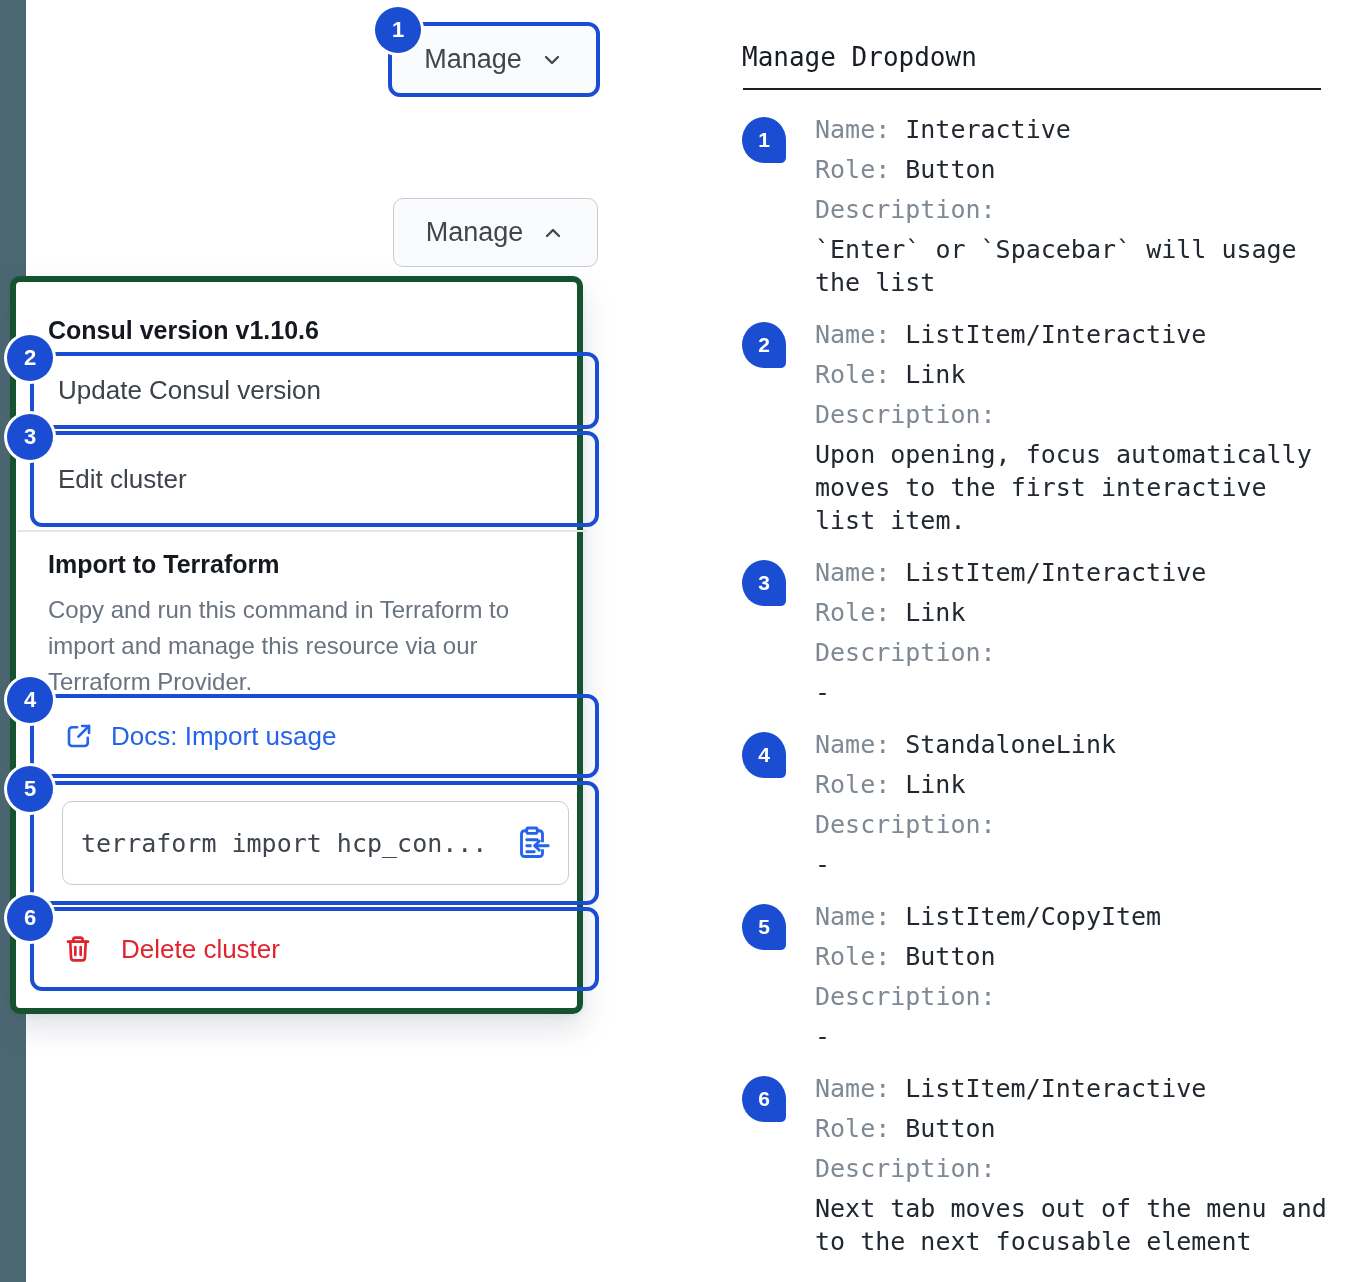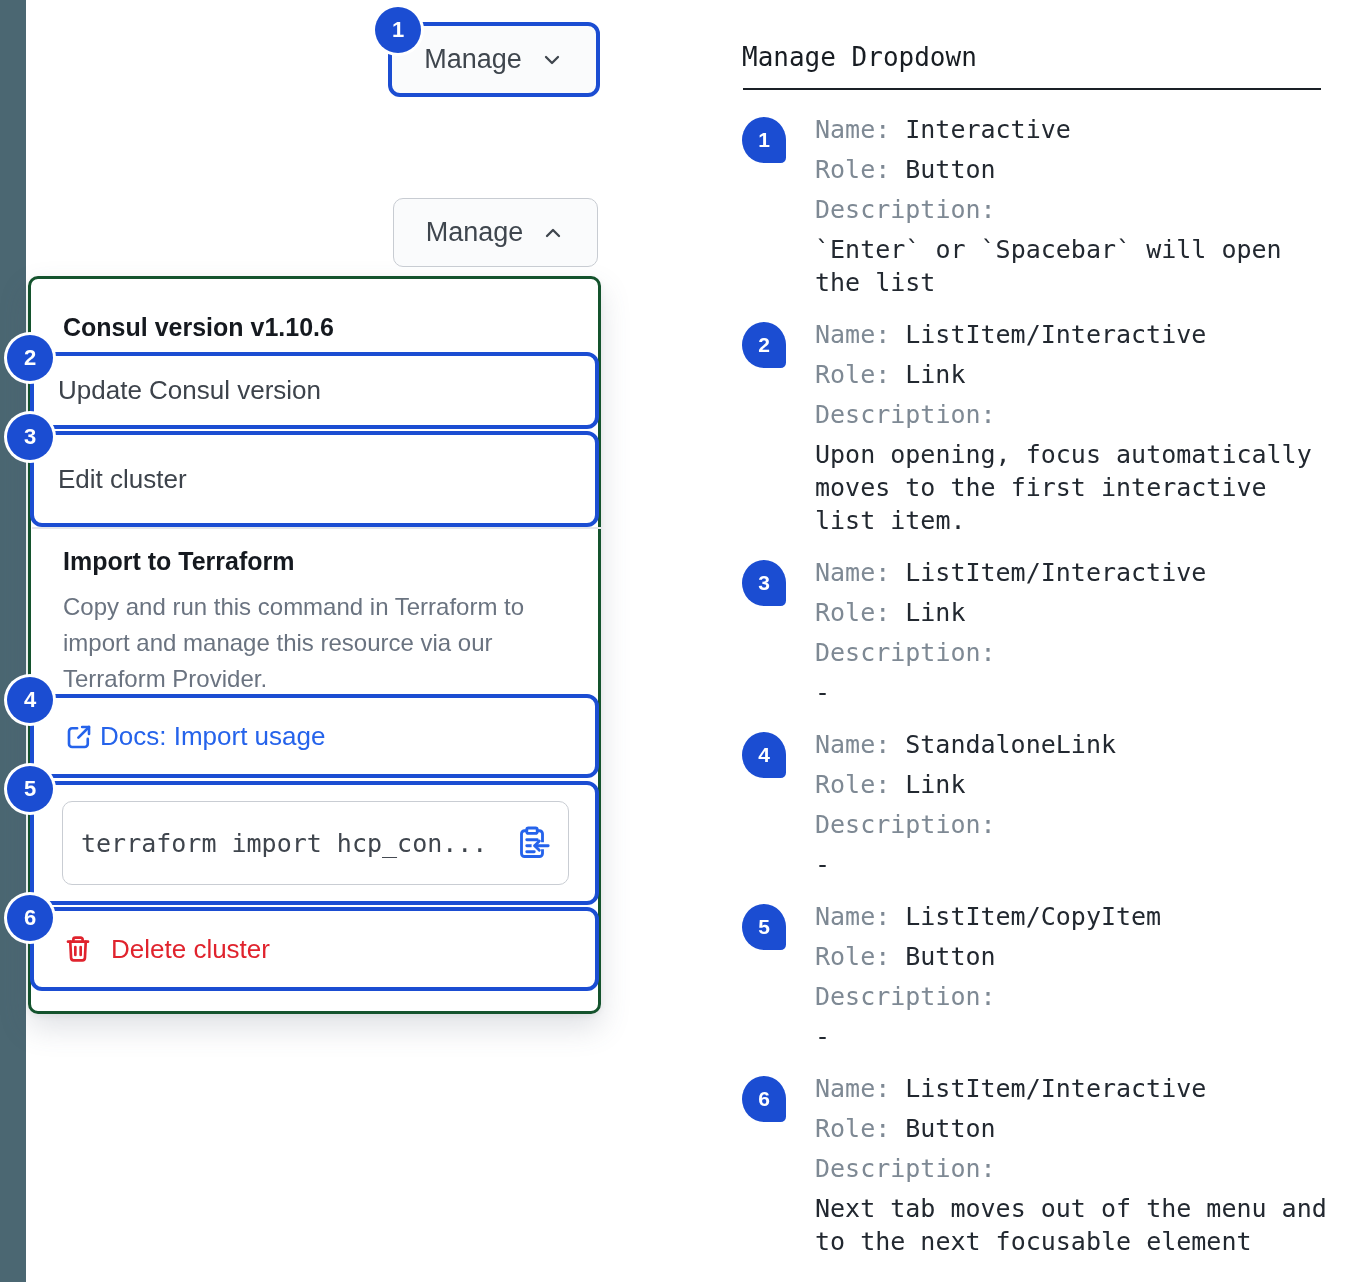--- a/index.html
+++ b/index.html
@@ -43,38 +43,38 @@
   
   .btn-expanded {
     position:absolute; left:393px; top:198px; width:205px; height:69px;
     background:#fafbfc; border:1.5px solid #c8ccd2; border-radius:10px;
     box-sizing:border-box; display:flex; align-items:center; justify-content:center;
     z-index:2;
   }
 
   
   .menu-panel {
-    position:absolute; left:28px; top:276px; width:573px; height:738px;
-    background:#ffffff; border:3px solid #14532d; border-radius:10px;
+    position:absolute; left:10px; top:276px; width:573px; height:738px;
+    background:#ffffff; border:6px solid #14532d; border-radius:10px;
     box-sizing:border-box; z-index:1;
     box-shadow:0 14px 30px rgba(80,90,110,.18), 0 2px 6px rgba(0,0,0,.05);
   }
   .menu-heading { position:absolute; left:32px; font-size:25px; font-weight:bold; color:#15191f; }
   .mh-version { top:34px; }
   .mh-import  { top:268px; }
   .menu-desc {
     position:absolute; left:32px; top:310px; width:470px;
     font-size:24px; line-height:36px; color:#6a7380;
   }
   .menu-divider { position:absolute; left:1px; top:248px; width:570px; height:2px; background:#e4e6ea; }
 
   .ring-item-text { font-size:26px; color:#3d434b; padding-left:24px; }
-  .link-row { display:flex; align-items:flex-end; gap:6px; padding-left:30px; }
+  .link-row { display:flex; align-items:flex-start; gap:17px; padding-left:30px; }
   .link-text { font-size:26px; font-weight:500; color:#2563eb; }
-  .danger-row { display:flex; align-items:center; gap:17px; padding-left:28px; }
+  .danger-row { display:flex; align-items:center; gap:27px; padding-left:28px; }
   .danger-text { font-size:26px; font-weight:500; color:#e0232d; }
 
   .code-box {
     margin-left:28px; width:507px; height:84px; box-sizing:border-box;
     border:1.5px solid #c9cdd3; border-radius:10px; background:#fff;
     display:flex; align-items:center; justify-content:space-between;
     padding:0 18px 0 18px;
   }
   .code-text { font-family:"DejaVu Sans Mono", monospace; font-size:25px; color:#3f454d; white-space:nowrap; }
 
@@ -196,21 +196,21 @@
     <div class="entries">
 
       <div class="entry">
         <div class="entry-badge-col">
             <div class="entry-badge">1</div>
           </div>
         <div class="entry-body">
           <div class="f-line"><span class="f-lbl">Name:</span><span class="f-val">Interactive</span></div>
           <div class="f-line"><span class="f-lbl">Role:</span><span class="f-val">Button</span></div>
           <div class="f-line"><span class="f-lbl">Description:</span></div>
-          <div class="f-desc">`Enter` or `Spacebar` will open the list</div>
+          <div class="f-desc">`Enter` or `Spacebar` will usage the list</div>
         </div>
       </div>
 
       <div class="entry">
         <div class="entry-badge-col">
             <div class="entry-badge">2</div>
           </div>
         <div class="entry-body">
           <div class="f-line"><span class="f-lbl">Name:</span><span class="f-val">ListItem/Interactive</span></div>
           <div class="f-line"><span class="f-lbl">Role:</span><span class="f-val">Link</span></div>

